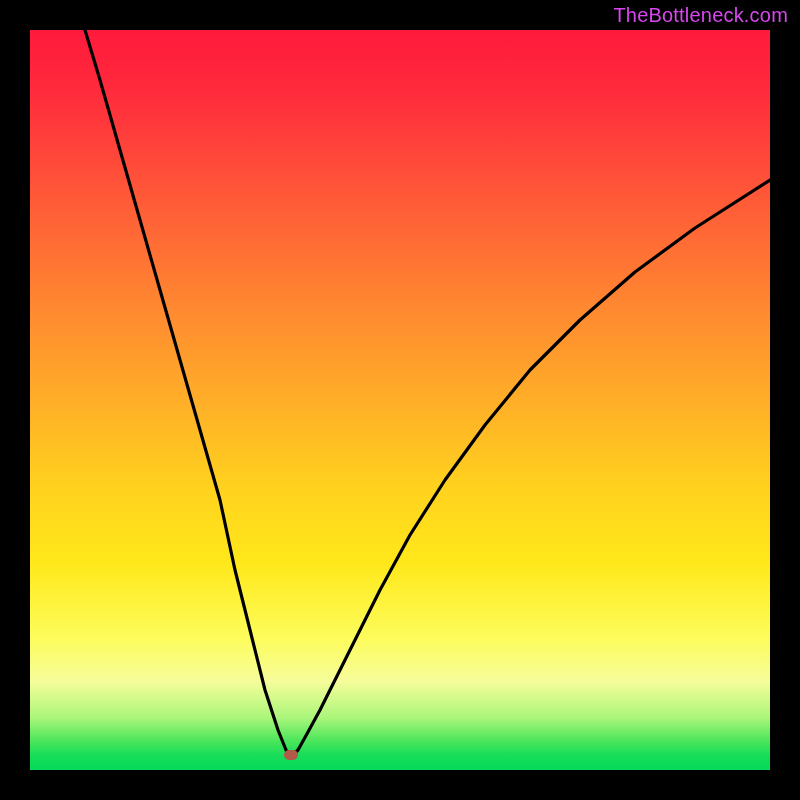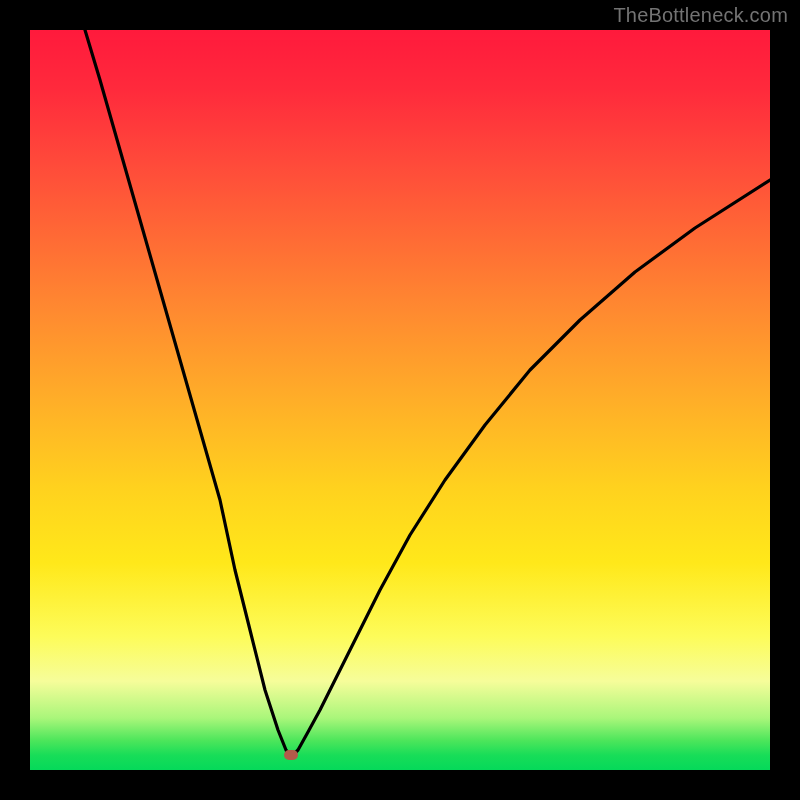--- a/index.html
+++ b/index.html
@@ -48,21 +48,21 @@
     position: absolute;
     top: 30px;
     left: 30px;
     width: 740px;
     height: 740px;
   }
   .attribution {
     position: absolute;
     top: 4px;
     right: 12px;
-    color: #737373;
+    color: #d946ef;
     font-size: 20px;
     font-weight: 500;
     letter-spacing: 0.2px;
   }
 </style>
 </head>
 <body>
 
 <div class="frame">
 

